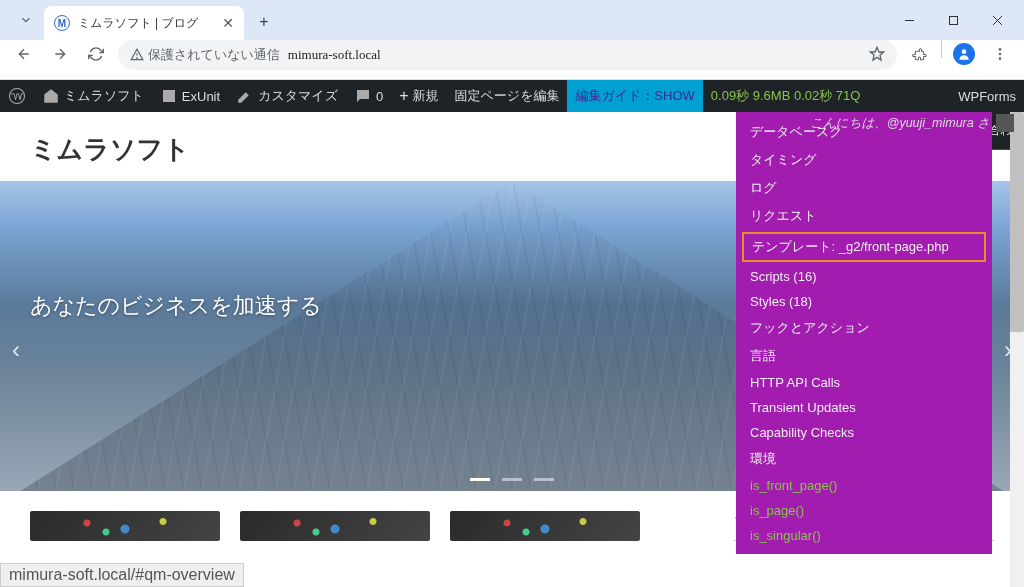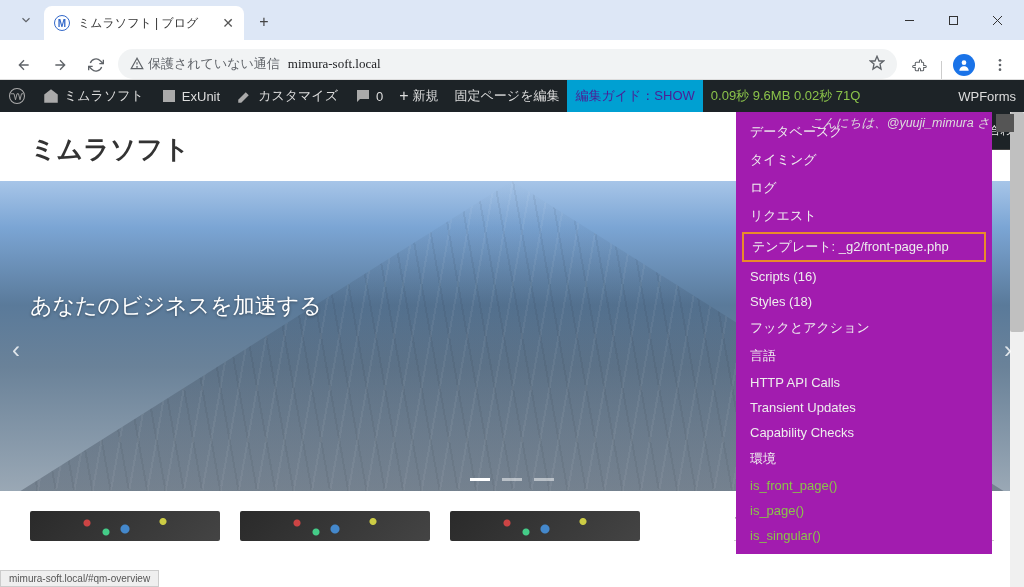--- a/index.html
+++ b/index.html
@@ -13,21 +13,21 @@
 .tab-v svg { width:14px; height:14px; }
 .tab { background: #fff; border-radius: 8px 8px 0 0; height: 34px; display: flex; align-items: center; padding: 0 10px; min-width: 200px; gap: 8px; }
 .tab .favicon { width: 16px; height: 16px; border: 1.5px solid #3268c9; border-radius: 50%; display:flex; align-items:center; justify-content:center; color:#3268c9; font-size:10px; font-weight:bold; }
 .tab-title { font-size: 12px; color: #333; flex:1; white-space:nowrap; overflow:hidden; text-overflow:ellipsis; }
 .tab-close { font-size: 14px; color: #555; cursor:pointer; }
 .tab-add { width: 28px; height: 28px; display:flex; align-items:center; justify-content:center; font-size:16px; color:#444; margin-left:6px; margin-bottom:4px; }
 .win-controls { display:flex; gap: 6px; margin-left:auto; }
 .win-btn { width: 38px; height: 30px; display:flex; align-items:center; justify-content:center; color:#333; font-size:13px; }
 .win-btn svg { width:11px; height:11px; }
 
-.addr-bar { background: #fff; height: 40px; display:flex; align-items:flex-end; padding: 0 10px; gap: 8px; border-bottom: 1px solid #ddd; }
+.addr-bar { background: #fff; height: 40px; display:flex; align-items:flex-start; padding: 0 10px; gap: 8px; border-bottom: 1px solid #ddd; }
 .nav-btn { width:28px; height:28px; display:flex; align-items:center; justify-content:center; color:#5f6368; border-radius:50%; }
 .nav-btn svg { width:16px; height:16px; }
 .addr-input-wrap { flex:1; background:#f1f3f4; border-radius:16px; height:30px; display:flex; align-items:center; padding:0 12px; gap:8px; font-size:13px; color:#5f6368; }
 .addr-input-wrap .warn { display:flex; align-items:center; gap:4px; }
 .addr-input-wrap .warn svg { width:14px; height:14px; }
 .url-text { color:#202124;font-family:Liberation Serif, serif; }
 .star-btn { color:#5f6368; }
 .ext-btn, .profile-btn, .menu-btn { width:28px; height:28px; display:flex; align-items:center; justify-content:center; color:#5f6368; }
 .profile-btn .avatar { width:22px; height:22px; border-radius:50%; background:#1a73e8; display:flex; align-items:center; justify-content:center; color:#fff; font-size:11px; }
 .divider-v { width:1px; height:18px; background:#ccc; }
@@ -72,21 +72,21 @@
 .hero .dot { width:20px; height:3px; background:rgba(255,255,255,0.5); }
 .hero .dot.active { background:#fff; }
 
 .below { display:flex; padding:20px 30px 0; gap:30px; }
 .thumbs { display:flex; gap:20px; flex:1; }
 .thumb { width:190px; height:30px; background:linear-gradient(135deg,#2a2a2a,#444); border-radius:2px; position:relative; overflow:hidden; }
 .thumb::after { content:""; position:absolute; inset:0; background:radial-gradient(circle at 30% 40%, #c44 3px, transparent 4px), radial-gradient(circle at 50% 60%, #48c 4px, transparent 5px), radial-gradient(circle at 70% 35%, #cc4 3px, transparent 4px), radial-gradient(circle at 40% 70%, #4c8 3px, transparent 4px); }
 .sidebar-right { width:260px; }
 .sidebar-right h3 { font-size:17px; font-weight:500; color:#333; border-bottom:1px solid #ccc; padding-bottom:6px; }
 
-.status-bar { position:absolute; left:0; bottom:0; background:#efefef; border:1px solid #ccc; font-size:10px; color:#555; padding:2px 8px; z-index:300; }
+.status-bar { position:absolute; left:0; bottom:0; background:#efefef; border:1px solid #ccc; font-size:16px; color:#555; padding:2px 8px; z-index:300; }
 
 .scrollbar { position:absolute; right:0; top:112px; bottom:0; width:14px; background:#f0f0f0; }
 .scrollbar .sthumb { position:absolute; top:0; width:14px; height:220px; background:#c0c0c0; border-radius:2px; }
 </style>
 </head>
 <body>
 
 <div class="browser-chrome">
   <div class="title-bar">
     <div class="tab-area">

